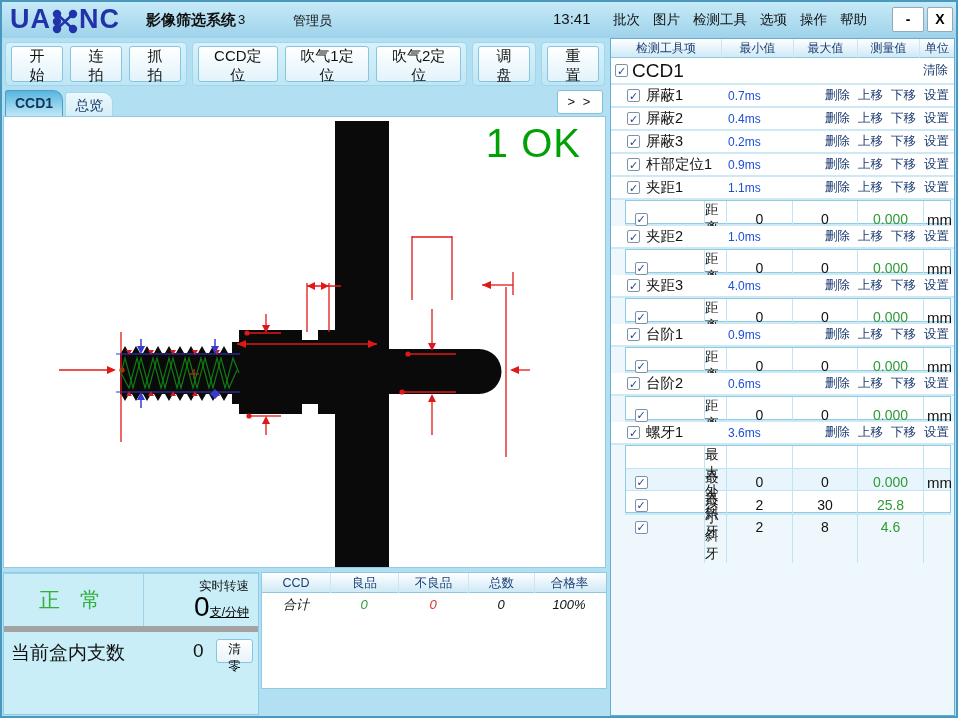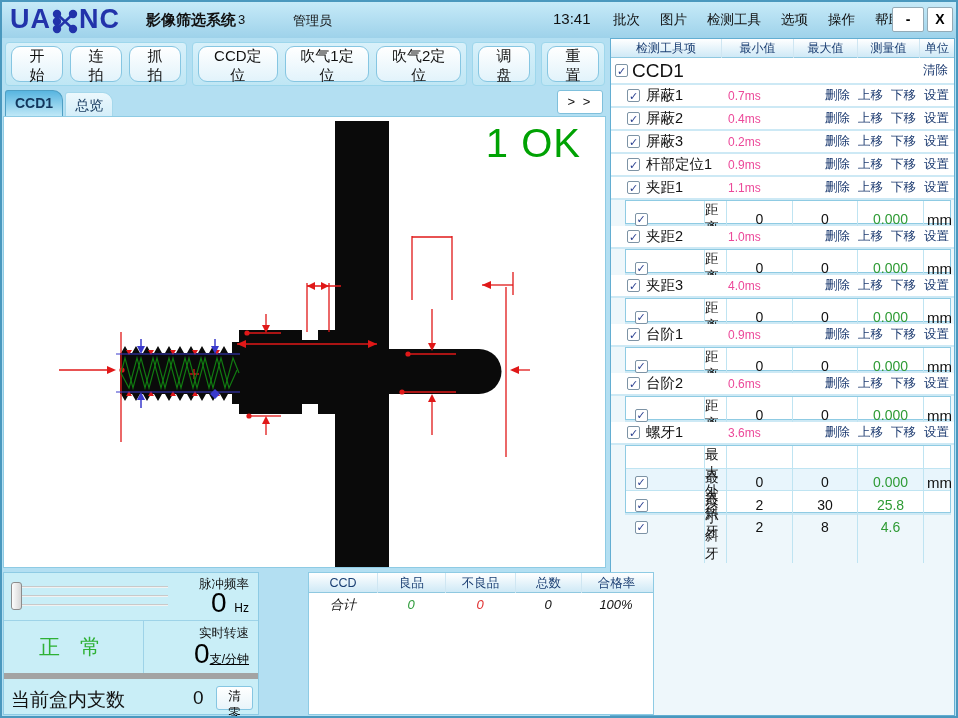--- a/index.html
+++ b/index.html
@@ -9,32 +9,32 @@
   
   .titlebar{position:absolute;left:0;top:0;width:954px;height:36px;
     background:linear-gradient(180deg,#c6eaf8,#9ed2ea);}
   .brand{position:absolute;left:8px;top:2px;display:flex;align-items:center;
     color:#2233aa;font-weight:800;font-size:27px;letter-spacing:1px;font-style:normal;}
   .brand svg{margin:2px 1px 0 1px;}
   .app-title{position:absolute;left:144px;top:9px;font-size:15px;font-weight:bold;color:#111;}
   .app-suffix{position:absolute;left:228px;top:10px;font-size:13px;color:#111;}
   .tb-user{position:absolute;left:291px;top:10px;font-size:13px;color:#111;}
   .tb-time{position:absolute;left:551px;top:8px;font-size:15px;color:#111;}
-  .menubar{position:absolute;left:611px;top:0;height:36px;display:flex;align-items:center;gap:20px;}
+  .menubar{position:absolute;left:611px;top:0;height:36px;display:flex;align-items:center;gap:13px;}
   .menu-item{font-size:13.5px;color:#111;cursor:default;}
   .win-btn{position:absolute;top:5px;height:25px;background:#fff;border:1px solid #93aab6;
     border-radius:2px;font-weight:bold;font-size:14px;text-align:center;line-height:23px;color:#000;}
   .btn-min{right:32px;width:32px;}
   .btn-close{right:3px;width:26px;}
   
   .toolbar{position:absolute;left:1px;top:37px;width:604px;height:50px;display:flex;gap:5px;padding:3px 2px;}
   .tgroup{border:1px solid #9ed7ec;border-radius:4px;background:linear-gradient(180deg,#d9f1fa,#bfe6f4);
     display:flex;align-items:center;gap:7px;padding:0 5px;}
   .tbtn{height:36px;min-width:52px;padding:0 12px;font-size:15px;color:#111;
-    background:linear-gradient(180deg,#ffffff,#e2f3fb);border:1px solid #86c6e2;border-radius:9px;
+    background:linear-gradient(180deg,#ffffff,#e2f3fb);border:1px solid #86c6e2;border-radius:3px;
     font-family:inherit;cursor:pointer;}
   
   .tabstrip{position:absolute;left:1px;top:87px;width:604px;height:27px;}
   .tabs{position:absolute;left:2px;bottom:0;display:flex;align-items:flex-end;}
   .tab{height:24px;padding:0 9px;font-size:14px;color:#12365c;line-height:24px;
     background:linear-gradient(180deg,#ecf8fd,#d4eef9);border:1px solid #a5d8ec;border-bottom:none;
     border-radius:3px 10px 0 0;margin-right:2px;cursor:pointer;}
   .tab.active{height:26px;background:linear-gradient(180deg,#58b5e0,#bfe8f7);
     border:1px solid #4e9fc4;border-bottom:none;font-weight:bold;}
   .expand-btn{position:absolute;right:4px;top:1px;width:46px;height:24px;background:#fff;
@@ -54,21 +54,21 @@
   .h-min{left:110px;width:72px;border-left:1px solid #cfe6f2;}
   .h-max{left:182px;width:64px;border-left:1px solid #cfe6f2;}
   .h-val{left:246px;width:62px;border-left:1px solid #cfe6f2;}
   .h-unit{left:308px;width:35px;border-left:1px solid #cfe6f2;}
   .grow{display:flex;align-items:center;height:27px;background:#fff;border-bottom:2px solid #cde9f5;padding:0 6px 0 4px;}
   .grow .gname{font-size:19px;color:#111;margin-left:4px;}
   .grow .gclear{margin-left:auto;font-size:12.5px;color:#1c3a70;cursor:pointer;}
   .trow{position:relative;display:flex;align-items:center;height:23px;background:#fff;
     border-bottom:2px solid #cde9f5;padding-left:16px;}
   .tname{font-size:14.5px;color:#111;margin-left:6px;}
-  .ttime{position:absolute;left:117px;font-size:12px;color:#ec4899;}
+  .ttime{position:absolute;left:117px;font-size:12px;color:#1d4ed8;}
   .tacts{margin-left:auto;display:flex;gap:8px;padding-right:5px;font-size:12.5px;color:#1c3a70;}
   .alink{cursor:pointer;}
   .subtable{margin:0 3px 2px 14px;border:1px solid #8fcbe3;background:#fff;box-shadow:0 2px 0 #cde9f5;}
   .srow{display:grid;grid-template-columns:30px 70px 66px 65px 66px 29px;height:22px;}
   .srow + .srow{border-top:1px solid #bfe4f2;}
   .srow.alt{background:#e8f5fc;}
   .scell{display:flex;align-items:center;justify-content:center;font-size:14px;color:#111;}
   .scell + .scell{border-left:1px solid #bfe4f2;}
   .c-name{font-size:13.5px;margin-left:48px;}
   .c-val{color:#2f9b35;}
@@ -95,21 +95,21 @@
   .speed-cell{position:absolute;left:140px;right:0;top:0;height:100%;}
   .speed-label{position:absolute;right:9px;top:4px;font-size:12.5px;color:#111;}
   .speed-value{position:absolute;right:9px;top:17px;font-size:28px;color:#000;}
   .speed-unit{font-size:12px;text-decoration:underline;}
   .sp-row3{position:relative;height:40px;border-top:6px solid #a3a3a3;}
   .count-label{position:absolute;left:7px;top:8px;font-size:19px;color:#111;}
   .count-value{position:absolute;left:189px;top:8px;font-size:19px;color:#111;}
   .clear-btn{position:absolute;right:5px;top:7px;width:37px;height:24px;background:linear-gradient(180deg,#fff,#e8f4fa);
     border:1px solid #86c6e2;border-radius:3px;font-size:12.5px;font-family:inherit;cursor:pointer;}
   
-  .stats-panel{position:absolute;left:259px;top:570px;width:346px;height:143px;background:#fff;border:1px solid #8ecbe4;margin-left:47px;}
+  .stats-panel{position:absolute;left:259px;top:570px;width:346px;height:117px;background:#fff;border:1px solid #8ecbe4;}
   .st-header{position:relative;height:20px;background:linear-gradient(180deg,#ffffff,#cfe9f6);
     border-bottom:1px solid #8fc8e0;font-size:12.5px;color:#1b3f73;}
   .st-header span,.st-row span{position:absolute;top:0;height:20px;line-height:20px;text-align:center;}
   .st-row{position:relative;height:24px;font-size:13px;color:#111;font-style:italic;}
   .st-row span{height:24px;line-height:24px;}
   .sc1{left:0;width:68px;} .sc2{left:68px;width:68px;} .sc3{left:136px;width:70px;}
   .sc4{left:206px;width:66px;} .sc5{left:272px;width:70px;}
   .st-header .sc2,.st-header .sc3,.st-header .sc4,.st-header .sc5{border-left:1px solid #cfe6f2;}
   .val-good{color:#2e9b3a;} .val-bad{color:#e03030;}
 </style>
@@ -517,30 +517,20 @@
             <div class="scell c-num">2</div>
             <div class="scell c-num">8</div>
             <div class="scell c-val">4.6</div>
             <div class="scell c-unit"></div>
           </div>
         </div>
       </div>
   </div>
 
   <div class="status-panel">
-    <div class="sp-row1">
-      <div class="slider">
-        <div class="track-line" style="top:7px"></div>
-        <div class="track-line" style="top:16px"></div>
-        <div class="track-line" style="top:25px"></div>
-        <div class="slider-handle"></div>
-      </div>
-      <span class="pulse-label">脉冲频率</span>
-      <span class="pulse-value"><span>0</span> <span class="pulse-unit">Hz</span></span>
-    </div>
     <div class="sp-row2">
       <div class="state-cell">
         <span class="state-text">正 常</span>
       </div>
       <div class="speed-cell">
         <span class="speed-label">实时转速</span>
         <span class="speed-value"><span>0</span><span class="speed-unit">支/分钟</span></span>
       </div>
     </div>
     <div class="sp-row3">

